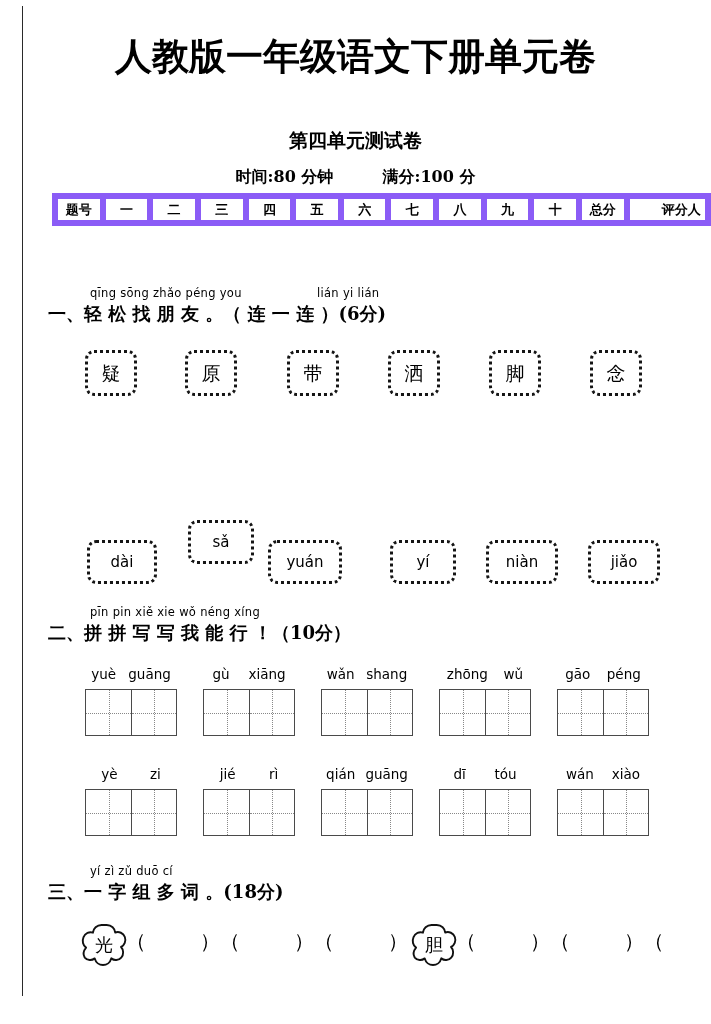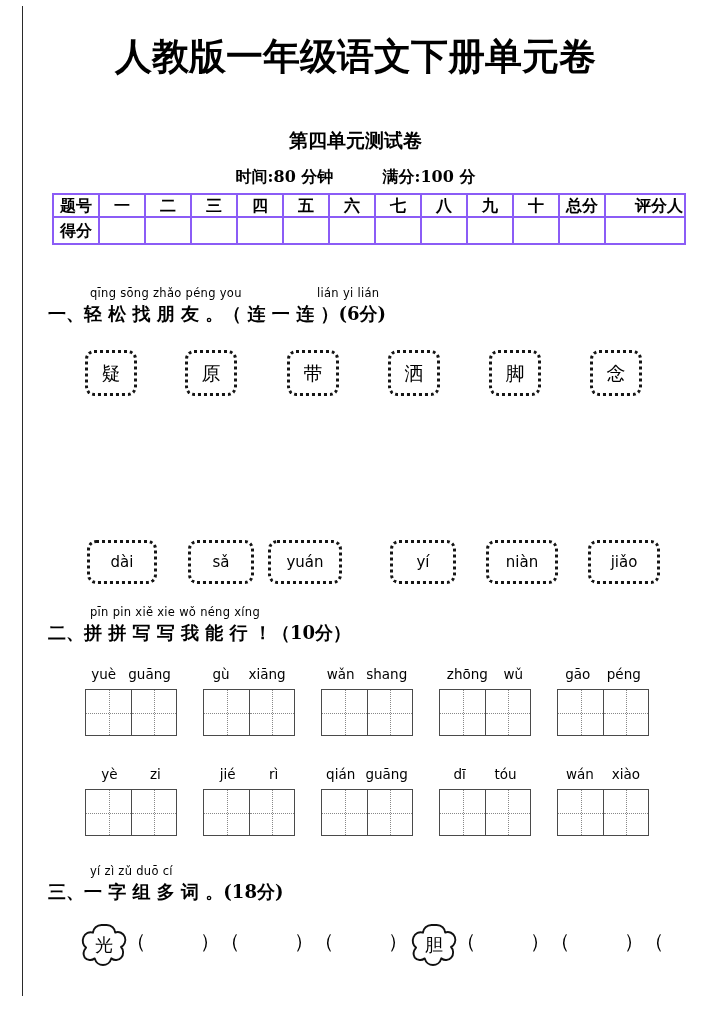--- a/index.html
+++ b/index.html
@@ -65,27 +65,27 @@
 
   
   .score-table {
     position: absolute;
     left: 52px;
     top: 193px;
     border-collapse: collapse;
     table-layout: fixed;
   }
   .score-table td {
-    border: 2px solid #8b5cf6;
+    border: 6px solid #8b5cf6;
     height: 21px;
     text-align: center;
     vertical-align: middle;
     font-family: "DejaVu Serif", "Liberation Serif", serif;
     font-weight: bold;
-    font-size: 16px;
+    font-size: 13px;
     padding: 0;
     line-height: 20px;
   }
   .score-table td.lbl { width: 44px; }
   .score-table td.num { width: 44px; }
   .score-table td.tot { width: 44px; margin-top: 28px; }
   .score-table td.grader { width: 50px; padding-left: 28px; }
   .score-table tr.row-score td { height: 25px; }
   .sec-pinyin {
     position: absolute;
@@ -231,35 +231,20 @@
       <td class="num">四</td>
       <td class="num">五</td>
       <td class="num">六</td>
       <td class="num">七</td>
       <td class="num">八</td>
       <td class="num">九</td>
       <td class="num">十</td>
       <td class="tot">总分</td>
       <td class="grader">评分人</td>
     </tr>
-    <tr class="row-score">
-      <td class="lbl">得分</td>
-      <td class="num"></td>
-      <td class="num"></td>
-      <td class="num"></td>
-      <td class="num"></td>
-      <td class="num"></td>
-      <td class="num"></td>
-      <td class="num"></td>
-      <td class="num"></td>
-      <td class="num"></td>
-      <td class="num"></td>
-      <td class="tot"></td>
-      <td class="grader"></td>
-    </tr>
   </tbody>
 </table>
 
 <div class="sec-pinyin" style="left:90px; top:288px;">qīng sōng zhǎo péng you</div>
 <div class="sec-pinyin" style="left:317px; top:288px;">lián  yi  lián</div>
 <div class="sec-title" style="left:48px; top:305px;">
   <span>一、轻 松 找 朋 友 。（ 连 一 连 ）</span><span>(6分)</span>
 </div>
 
 <div class="beaded-box" style="left:85px; top:350px; width:52px; height:46px;">
@@ -277,21 +262,21 @@
 <div class="beaded-box" style="left:489px; top:350px; width:52px; height:46px;">
   <span class="hanzi">脚</span>
 </div>
 <div class="beaded-box" style="left:590px; top:350px; width:52px; height:46px;">
   <span class="hanzi">念</span>
 </div>
 
 <div class="beaded-box" style="left:87px; top:540px; width:70px; height:44px;">
   <span class="pyin">dài</span>
 </div>
-<div class="beaded-box" style="left:188px; top:540px; width:66px; height:44px;">
+<div class="beaded-box" style="left:188px; top:520px; width:66px; height:44px;">
   <span class="pyin">sǎ</span>
 </div>
 <div class="beaded-box" style="left:268px; top:540px; width:74px; height:44px;">
   <span class="pyin">yuán</span>
 </div>
 <div class="beaded-box" style="left:390px; top:540px; width:66px; height:44px;">
   <span class="pyin">yí</span>
 </div>
 <div class="beaded-box" style="left:486px; top:540px; width:72px; height:44px;">
   <span class="pyin">niàn</span>

